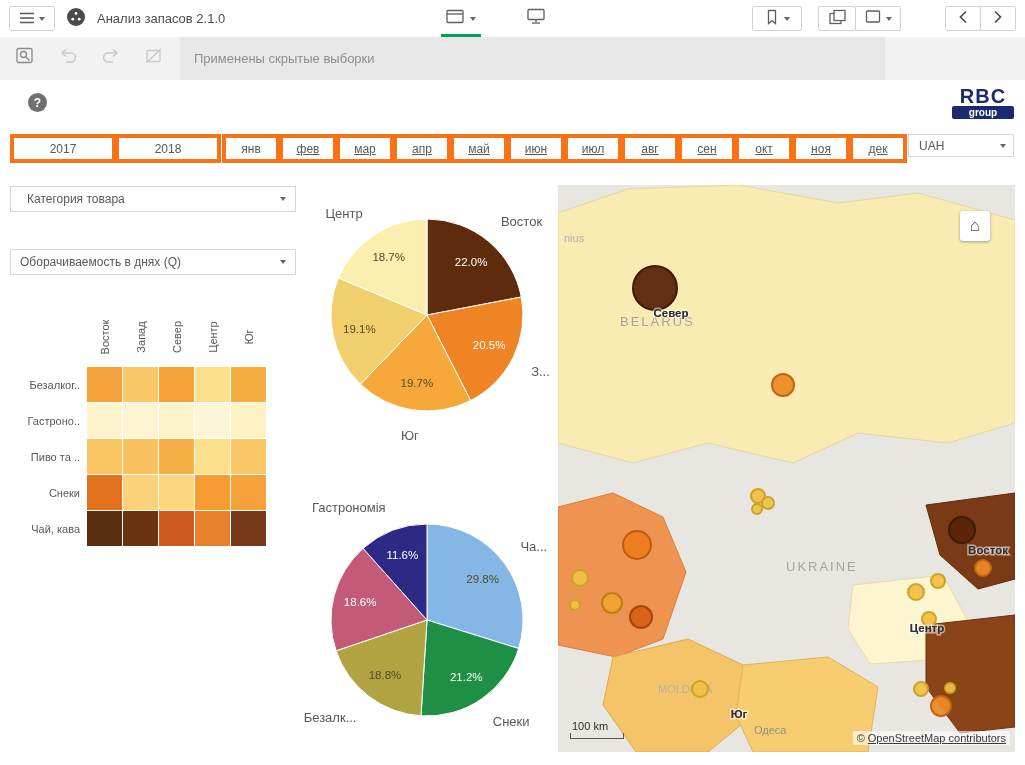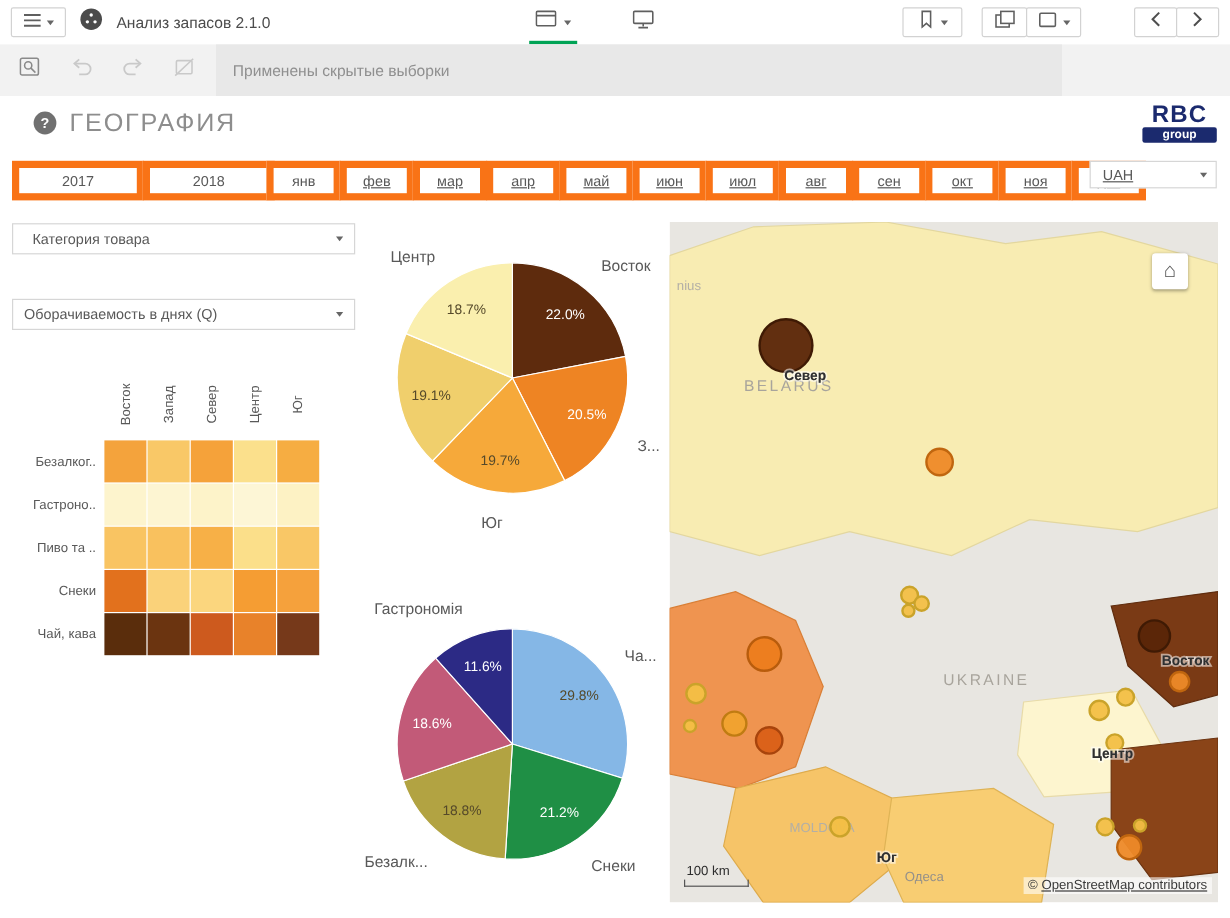--- a/index.html
+++ b/index.html
@@ -40,31 +40,31 @@
 
   
   .help-icon{position:absolute;left:28px;top:93px;width:19px;height:19px;border-radius:50%;background:#707070;
              color:#fff;font-size:12px;font-weight:bold;display:flex;align-items:center;justify-content:center;cursor:pointer;}
   .page-title{position:absolute;left:58px;top:91px;font-size:21px;letter-spacing:1.5px;color:#8d8d8d;}
   .logo{position:absolute;left:952px;top:86px;width:62px;}
   .logo-top{font-size:20px;line-height:20px;font-weight:bold;color:#1b2a6e;text-align:center;letter-spacing:1px;}
   .logo-bottom{background:#1b2a6e;color:#fff;font-size:10px;line-height:13px;font-weight:bold;text-align:center;border-radius:2px;}
 
   
-  .fbtn{height:21px;border:6px solid #f97316;background:#fff;font-size:12px;color:#595959;
+  .fbtn{height:21px;border:4px solid #f97316;background:#fff;font-size:12px;color:#595959;
         display:flex;align-items:center;justify-content:center;cursor:pointer;}
   .years{position:absolute;left:10px;top:134px;display:flex;}
   .year-btn{width:98px;}
   .years .fbtn + .fbtn{margin-left:-1px;}
   .months{position:absolute;left:222px;top:134px;display:flex;}
   .month-btn{width:50px;}
   .months .fbtn + .fbtn{margin-left:-1px;text-decoration:underline;}
   .currency{position:absolute;left:908px;top:134px;width:106px;height:23px;border:1px solid #d6d6d6;box-sizing:border-box;
             background:#fff;display:flex;align-items:center;justify-content:space-between;padding:0 7px 0 10px;
-            font-size:12px;cursor:pointer;text-decoration:underline;}
+            font-size:12px;cursor:pointer;}
 
   
   .dd{position:absolute;left:10px;width:286px;height:26px;border:1px solid #d6d6d6;box-sizing:border-box;background:#fff;
       display:flex;align-items:center;justify-content:space-between;padding:0 9px;font-size:12px;color:#595959;cursor:pointer;}
   #dd-category{top:186px;padding-left:16px;}
   #dd-metric{top:237px;margin-top:12px;}
 
   
   .heatmap{position:absolute;left:10px;top:302px;display:grid;
            grid-template-columns:76px repeat(5,35px);grid-template-rows:64px repeat(5,35px);gap:1px;}
@@ -250,21 +250,20 @@
       </div>
     </div>
     <div class="sel-box">
       <span>Применены скрытые выборки</span>
     </div>
   </div>
 
   <div class="help-icon">
     <span>?</span>
   </div>
-  <div class="page-title">ГЕОГРАФИЯ</div>
   <div class="logo">
     <div class="logo-top">RBC</div>
     <div class="logo-bottom">group</div>
   </div>
 
   <div class="years">
       <div class="fbtn year-btn">2017</div>
       <div class="fbtn year-btn">2018</div>
     </div>
   <div class="months">

